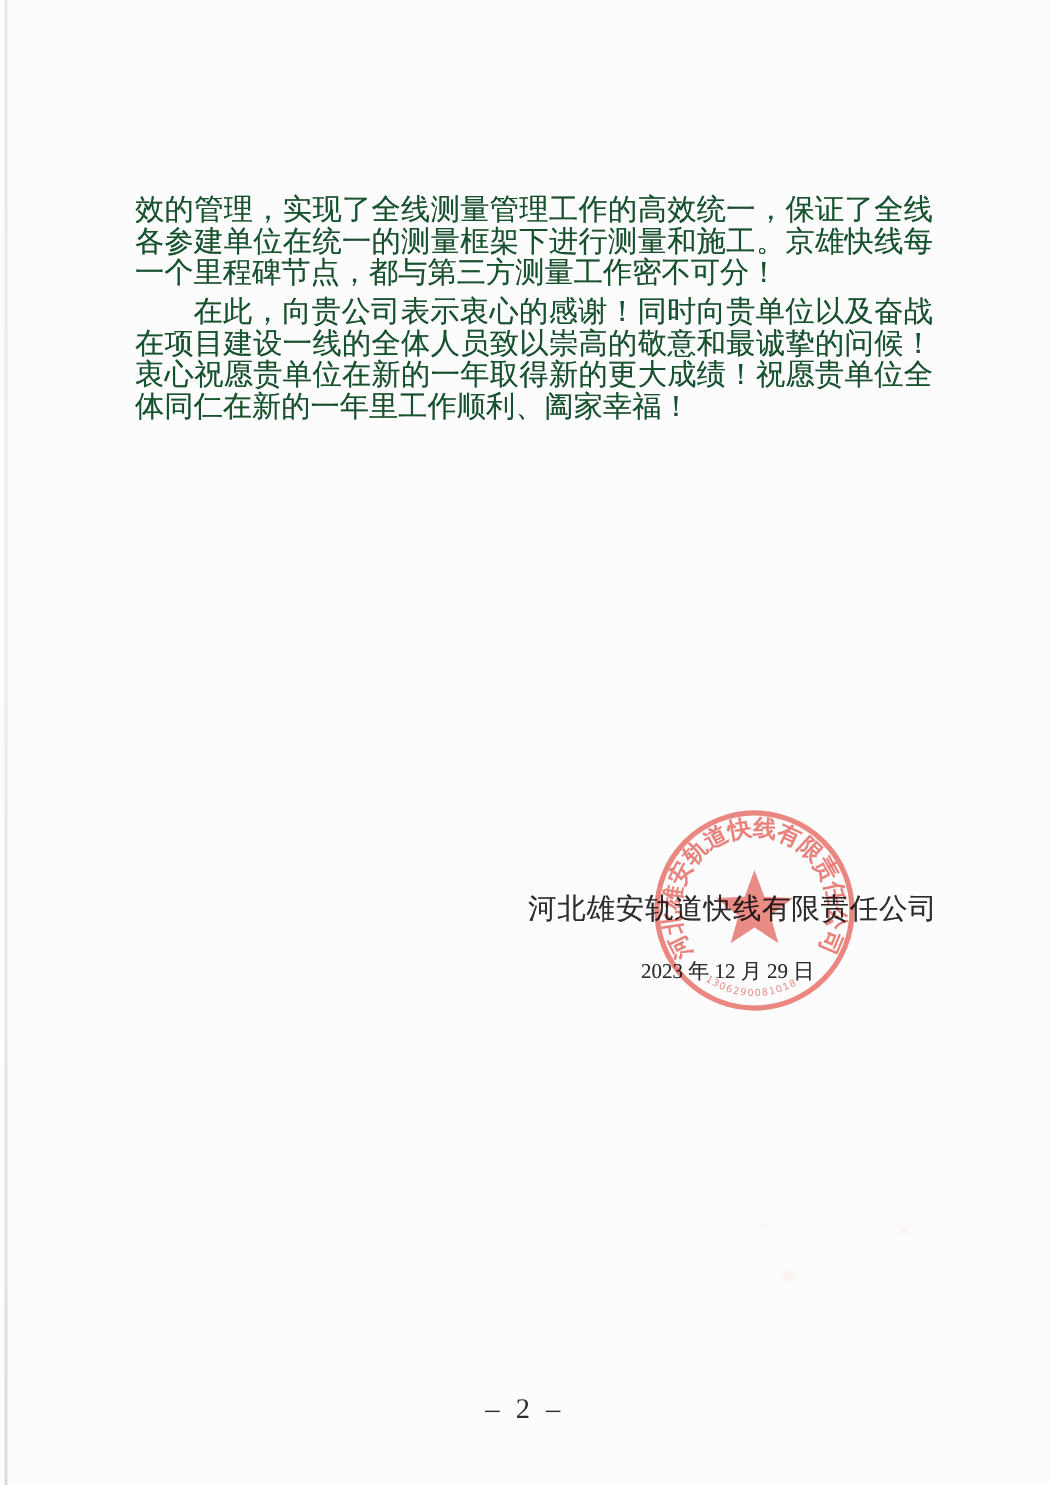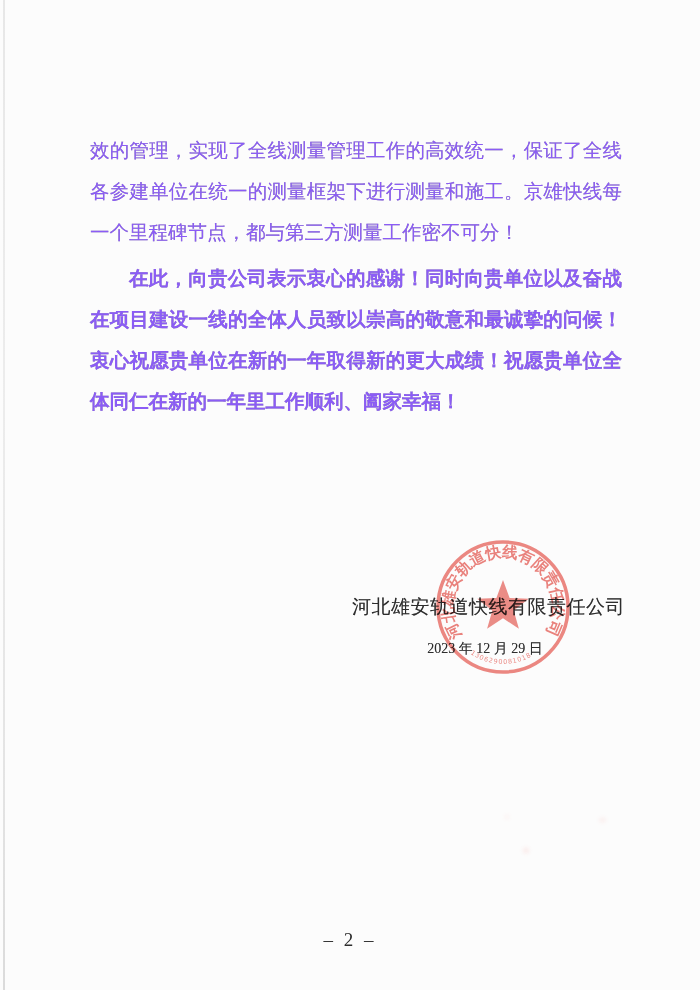--- a/index.html
+++ b/index.html
@@ -11,26 +11,26 @@
     overflow:hidden;
     font-family:"Liberation Serif","DejaVu Serif",serif;
   }
   .edge-line{
     position:absolute;left:3px;top:0;bottom:0;width:2px;
     background:linear-gradient(to bottom,#dcdcdc 0%,#e4e4e4 40%,#d6d6d6 80%,#c9c9c9 100%);
     opacity:.65;
   }
   .letter-body{
     position:absolute;left:90px;top:130px;width:532px;
-    font-size:19.5px;line-height:41px;color:#8b5cf6;
+    font-size:19.5px;line-height:21px;color:#14532d;
     text-align:justify;
     text-shadow:0 0 .4px rgba(45,45,45,.45);
   }
   .letter-body p{margin:0;}
-  .letter-body p.indent{text-indent:2em;margin-top:5px;font-weight:bold;}
+  .letter-body p.indent{text-indent:2em;margin-top:5px;}
   .signature{
     position:absolute;left:352px;top:590px;width:266px;
     color:#2d2d2d;text-align:center;
     text-shadow:0 0 .4px rgba(45,45,45,.45);
   }
   .signature .company{font-size:19px;line-height:34px;letter-spacing:0.5px;white-space:nowrap;}
   .signature .date{font-size:14px;line-height:34px;margin-top:8px;}
   .seal{
     position:absolute;left:423px;top:527px;width:160px;height:160px;
     mix-blend-mode:multiply;opacity:.88;pointer-events:none;

